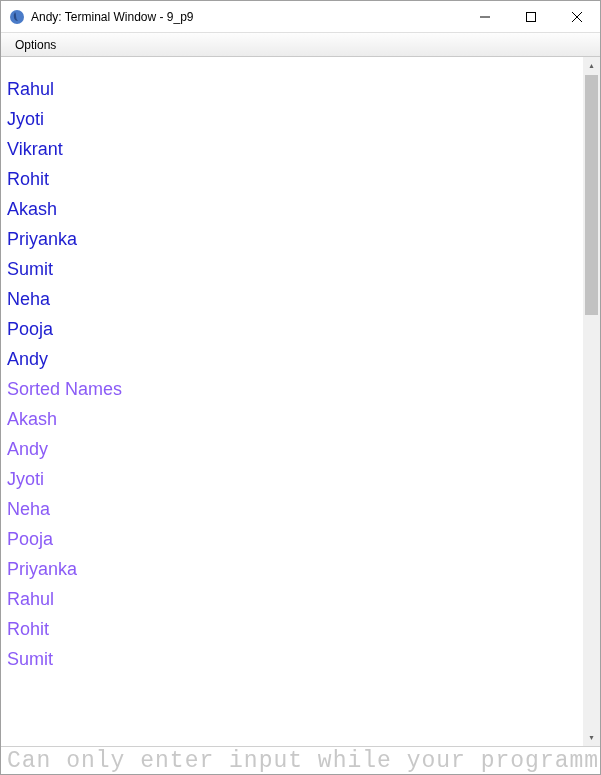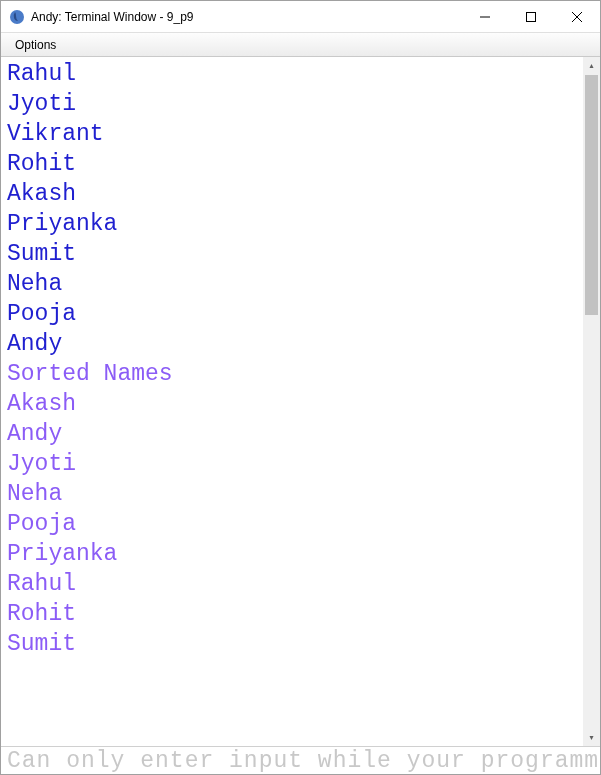--- a/index.html
+++ b/index.html
@@ -75,23 +75,23 @@
       overflow: hidden;
       background: #fff;
     }
     .terminal-content {
       position: absolute;
       top: 0;
       left: 0;
       right: 17px;
       bottom: 0;
       overflow: hidden;
-      padding: 2px 6px;
-      font-family: Liberation Mono, monospace;
-      font-size: 23px;
+      padding: 17px 6px;
+      font-family: Liberation Sans, sans-serif;
+      font-size: 18px;
       line-height: 30px;
       white-space: pre;
     }
     .line-input {
       color: #2020d0;
     }
     .line-output {
       color: #8b5cf6;
     }
     .scrollbar {

